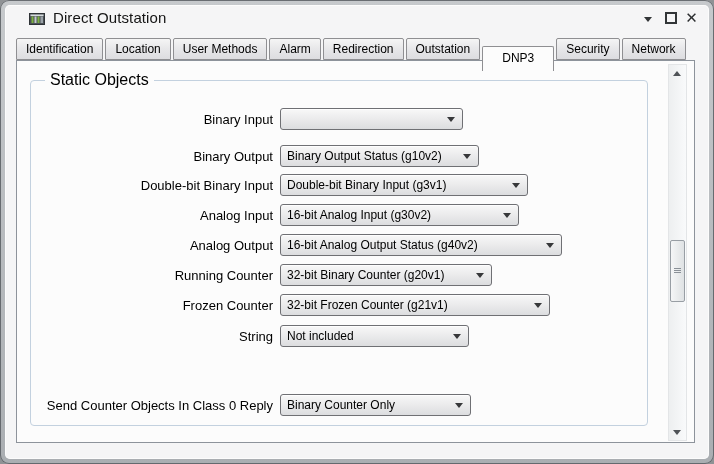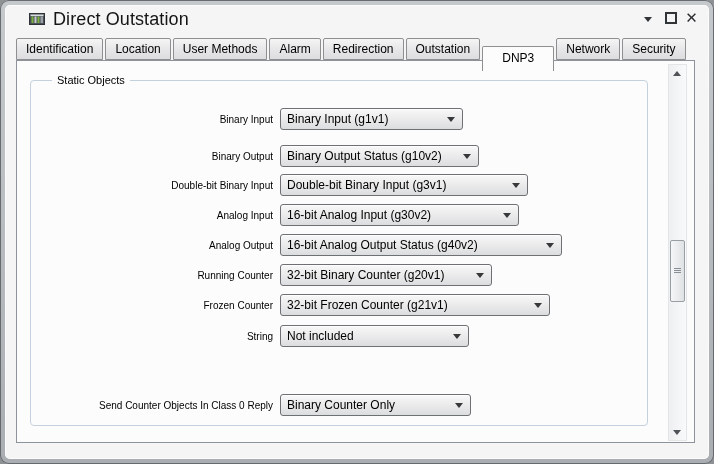--- a/index.html
+++ b/index.html
@@ -15,21 +15,21 @@
     box-shadow:inset 0 0 0 1px rgba(88,93,98,.85);
   }
   .client{
     position:absolute;left:5px;top:5px;right:5px;bottom:5px;
     background:#f5f5f6;border-radius:5px;
     box-shadow:inset 0 0 0 1px rgba(255,255,255,.65);
   }
   
   .title-icon{position:absolute;left:29px;top:11px;width:16px;height:16px;}
   .title-text{
-    position:absolute;left:53px;top:9px;font-size:18px;color:#151515;
+    position:absolute;left:53px;top:9px;font-size:15px;color:#151515;
     letter-spacing:.1px;white-space:nowrap;
   }
   .win-btn{position:absolute;top:8px;width:19px;height:20px;cursor:default;}
   .btn-min{left:639px;}
   .btn-max{left:661px;}
   .btn-close{left:682px;text-align:center;font-size:15px;line-height:20px;color:#2b2d2f;}
   .tri-down{
     position:absolute;left:5px;top:9px;width:0;height:0;
     border-left:4px solid transparent;border-right:4px solid transparent;
     border-top:5px solid #323537;
@@ -53,27 +53,27 @@
   
   .panel{
     position:absolute;left:16px;top:60px;width:679px;height:383px;
     background:#fcfcfc;border:1px solid #8d939b;box-sizing:border-box;z-index:1;
   }
   .groupbox{
     position:absolute;left:30px;top:80px;width:618px;height:346px;
     border:1px solid #c3d1df;border-radius:4px;box-sizing:border-box;z-index:2;
   }
   .group-title{
-    position:absolute;left:52px;top:73px;z-index:3;background:#fcfcfc;
-    padding:0 5px;font-size:11px;height:14px;line-height:14px;color:#000;white-space:nowrap;
+    position:absolute;left:45px;top:73px;z-index:3;background:#fcfcfc;
+    padding:0 5px;font-size:16px;height:14px;line-height:14px;color:#000;white-space:nowrap;
   }
   
   .row-label{
     position:absolute;left:20px;width:253px;text-align:right;z-index:3;
-    font-size:10px;height:15px;line-height:15px;color:#000;white-space:nowrap;
+    font-size:13px;height:15px;line-height:15px;color:#000;white-space:nowrap;
   }
   .combo{
     position:absolute;left:280px;height:22px;box-sizing:border-box;z-index:3;
     border:1px solid #6f7074;border-radius:3px;cursor:default;
     background:linear-gradient(#f8f8f8,#ececed 45%,#dcddDF);
     box-shadow:inset 0 1px 0 rgba(255,255,255,.8);
   }
   .combo-text{
     position:absolute;left:6px;top:0;right:18px;line-height:20px;font-size:12px;
     color:#000;white-space:nowrap;overflow:hidden;
@@ -141,30 +141,29 @@
   <div class="panel"></div>
 
   <div class="tabs">
     <div class="tab">Identification</div>
     <div class="tab">Location</div>
     <div class="tab">User Methods</div>
     <div class="tab">Alarm</div>
     <div class="tab">Redirection</div>
     <div class="tab">Outstation</div>
     <div class="tab selected">DNP3</div>
+    <div class="tab">Security</div>
     <div class="tab">Network</div>
-    <div class="tab">Security</div>
   </div>
 
   <div class="groupbox"></div>
   <div class="group-title">Static Objects</div>
 
   <div class="row-label" style="top:112px">Binary Input</div>
   <div class="combo" style="top:108px;width:183px">
-    <span class="combo-text">Binary Input (g1v1)</span>
     <span class="combo-arrow"></span>
   </div>
 
   <div class="row-label" style="top:149px">Binary Output</div>
   <div class="combo" style="top:145px;width:199px">
     <span class="combo-text">Binary Output Status (g10v2)</span>
     <span class="combo-arrow"></span>
   </div>
 
   <div class="row-label" style="top:178px">Double-bit Binary Input</div>

